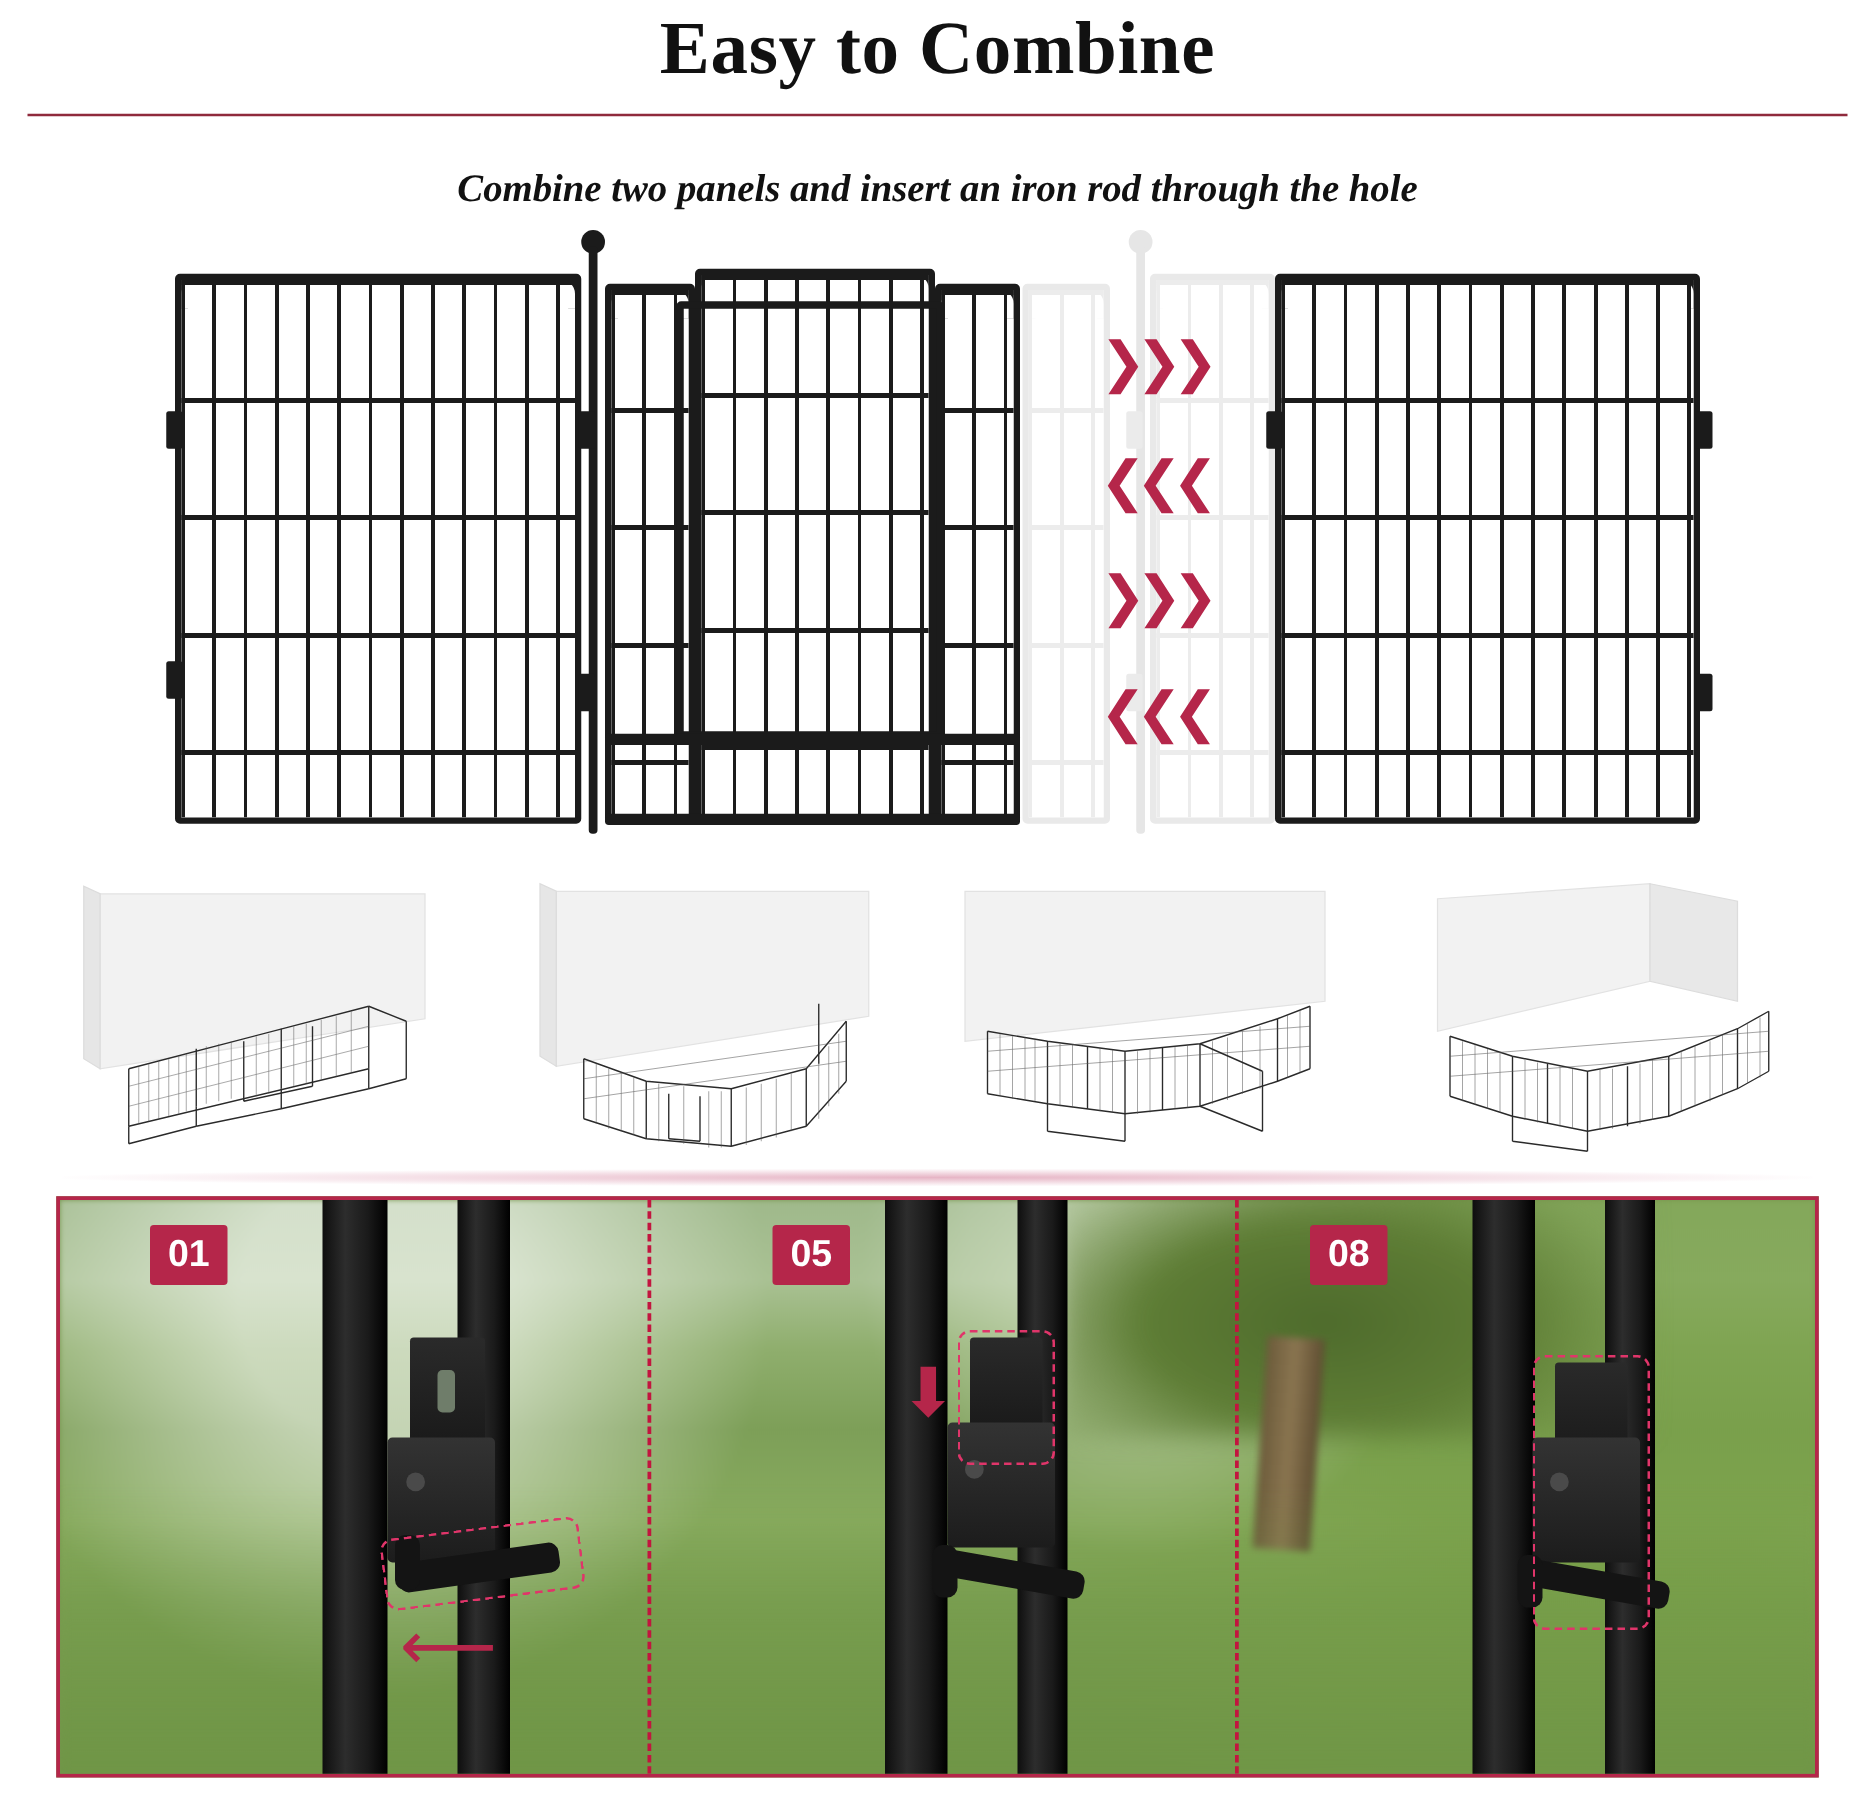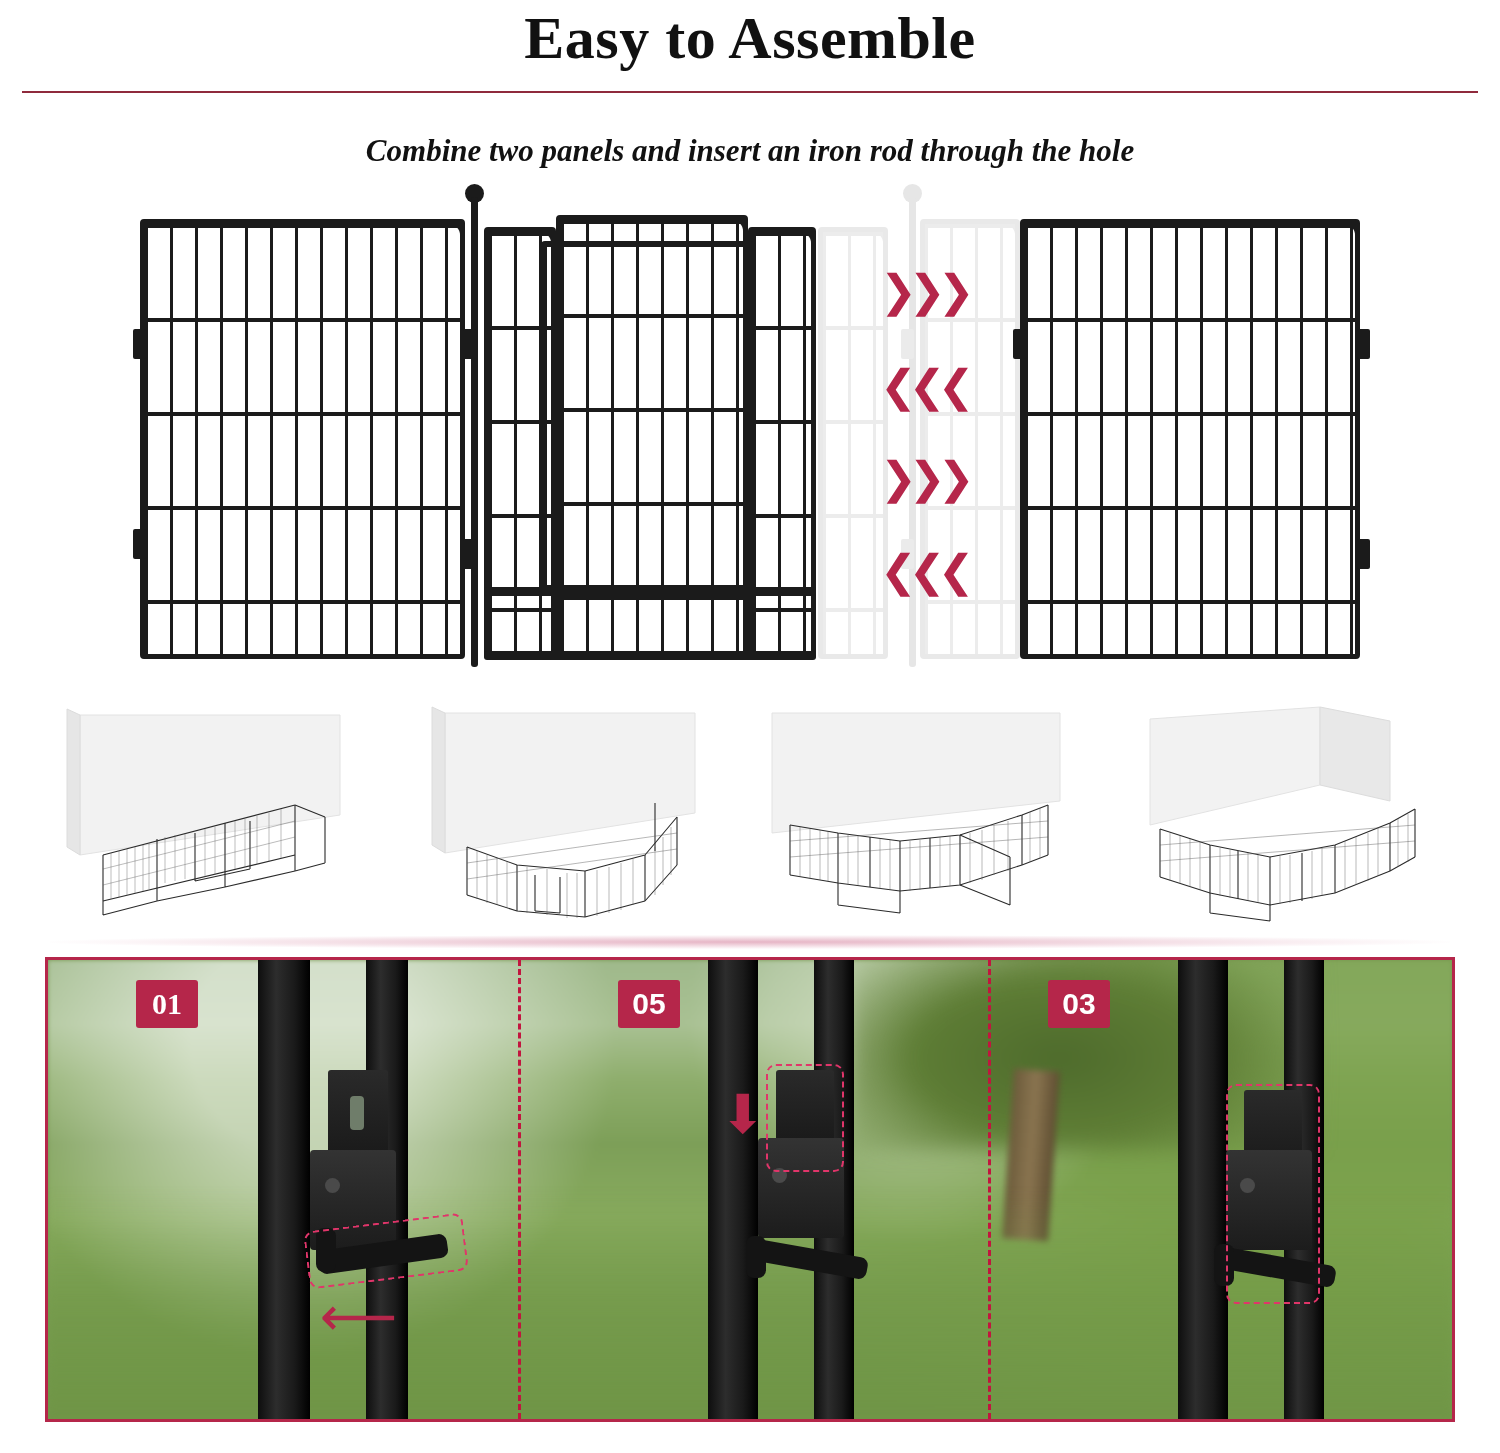--- a/index.html
+++ b/index.html
@@ -281,21 +281,21 @@
     color: #b5264a;
     font-size: 54px;
     line-height: 54px;
     font-family: "DejaVu Sans", sans-serif;
   }
 </style>
 </head>
 <body>
 
 <div class="header">
-  <h1 class="title">Easy to Assemble</h1>
+  <h1 class="title">Easy to Combine</h1>
   <div class="title-rule"></div>
   <p class="subtitle">Combine two panels and insert an iron rod through the hole</p>
 </div>
 
 <div class="fence-stage">
 
   <div class="panel" style="left:140px; top:40px; width:325px; height:440px;">
     <div class="top-round"></div>
     <div class="vbars"></div>
     <div class="hbars"></div>
@@ -455,23 +455,23 @@
 
 <div class="photo-strip">
   <div class="photo-bg"></div>
   <div class="tree-canopy"></div>
   <div class="tree-trunk"></div>
   <div class="grass-blur"></div>
 
   <div class="divider-dash" style="left:470px;"></div>
   <div class="divider-dash" style="left:940px;"></div>
 
-  <div class="step-badge" style="left:88px;font-family:Liberation Serif, serif;">01</div>
+  <div class="step-badge" style="left:72px;">01</div>
   <div class="step-badge" style="left:570px;">05</div>
-  <div class="step-badge" style="left:1000px;">03</div>
+  <div class="step-badge" style="left:1000px;">08</div>
 
   <div class="post" style="left:210px; top:0; width:52px; height:465px;"></div>
   <div class="post" style="left:318px; top:0; width:42px; height:465px;"></div>
   <div class="latch-plate" style="left:280px; top:110px; width:60px; height:112px;"></div>
   <div class="latch-slot" style="left:302px; top:136px; width:14px; height:34px;"></div>
   <div class="latch-body" style="left:262px; top:190px; width:86px; height:100px;"></div>
   <div class="latch-stud" style="left:277px; top:218px;"></div>
   <div class="handle" style="left:270px; top:282px; width:130px; height:24px; transform:rotate(-8deg);"></div>
   <div class="handle" style="left:268px; top:268px; width:20px; height:44px;"></div>
   <div class="dash-box" style="left:258px; top:262px; width:160px; height:58px; transform:rotate(-7deg);"></div>

